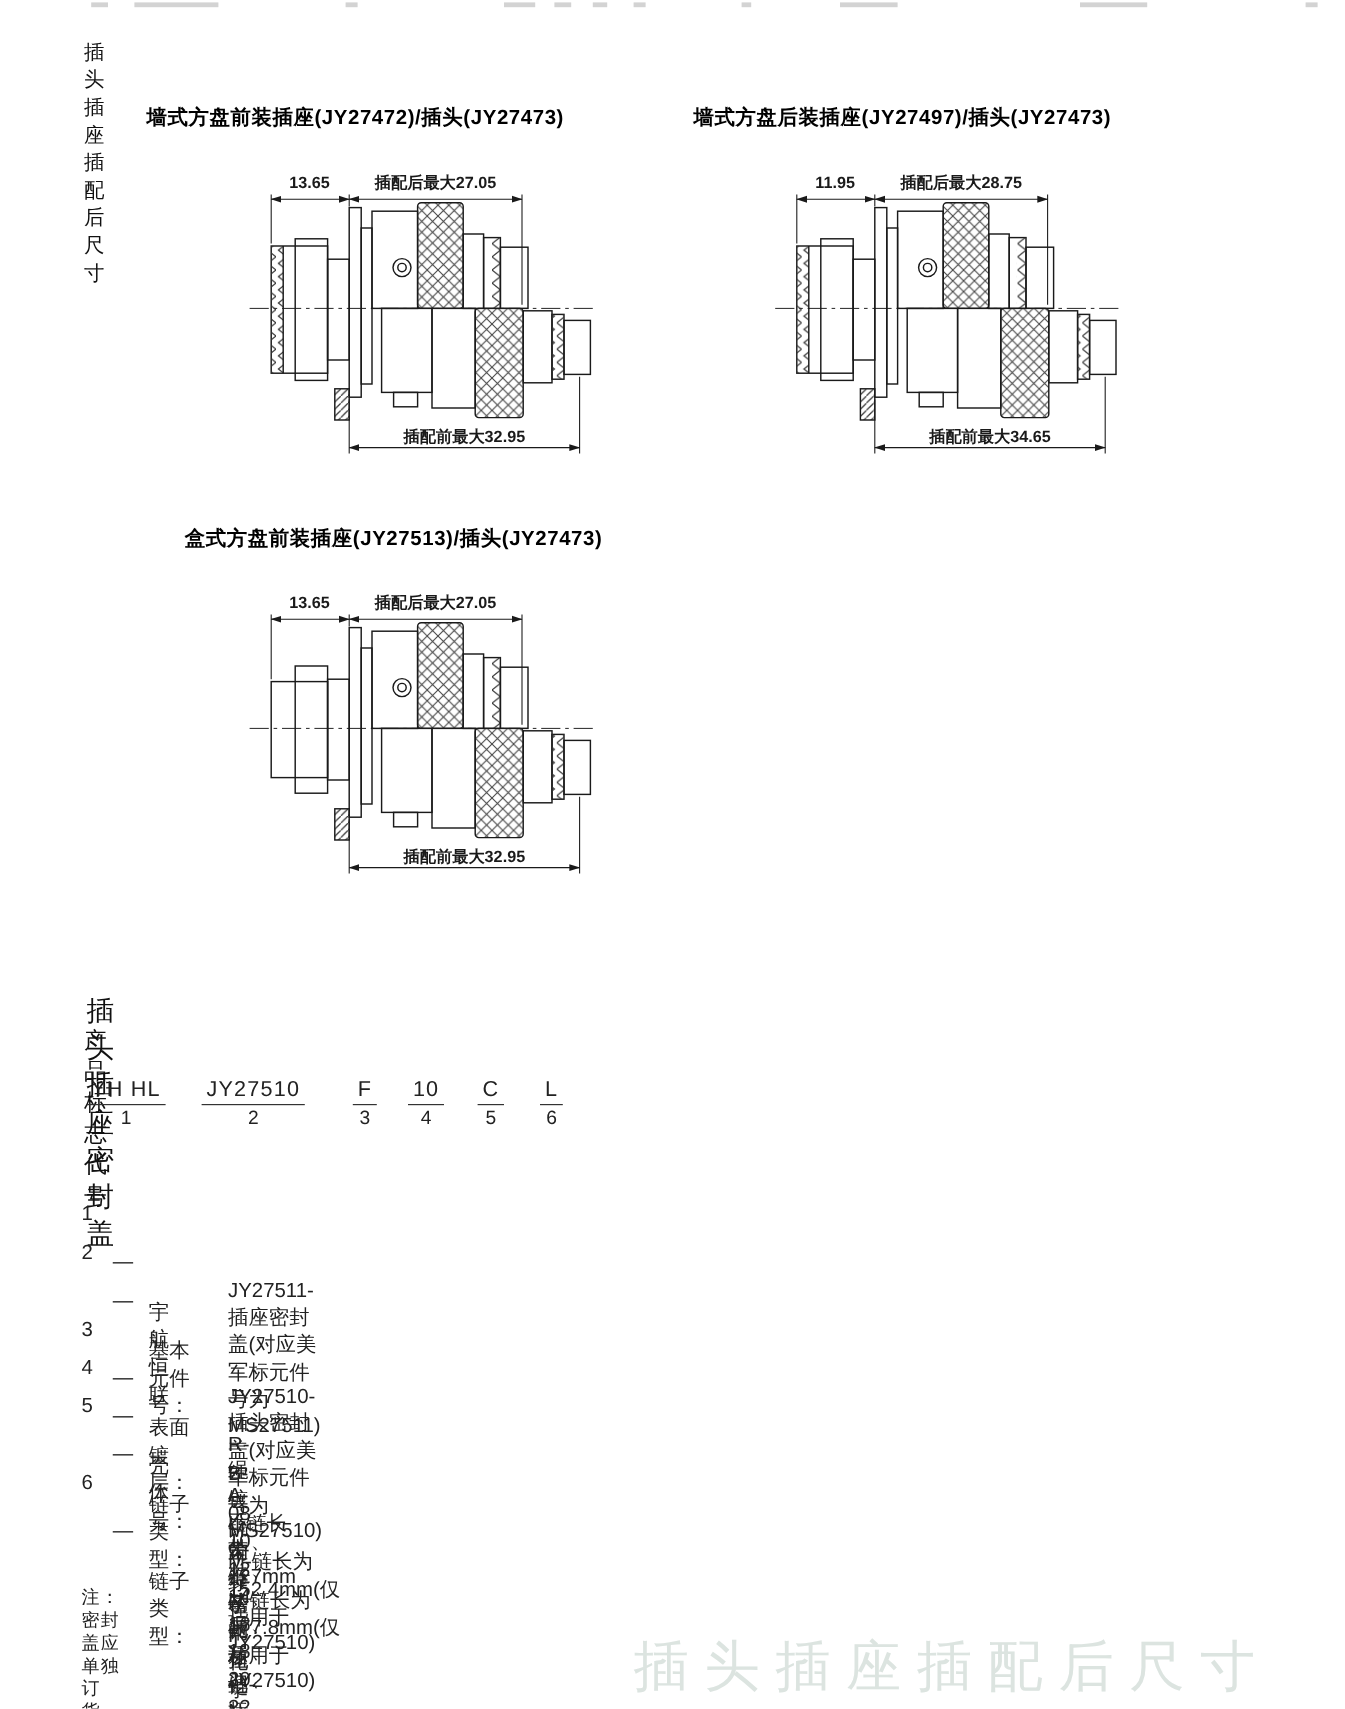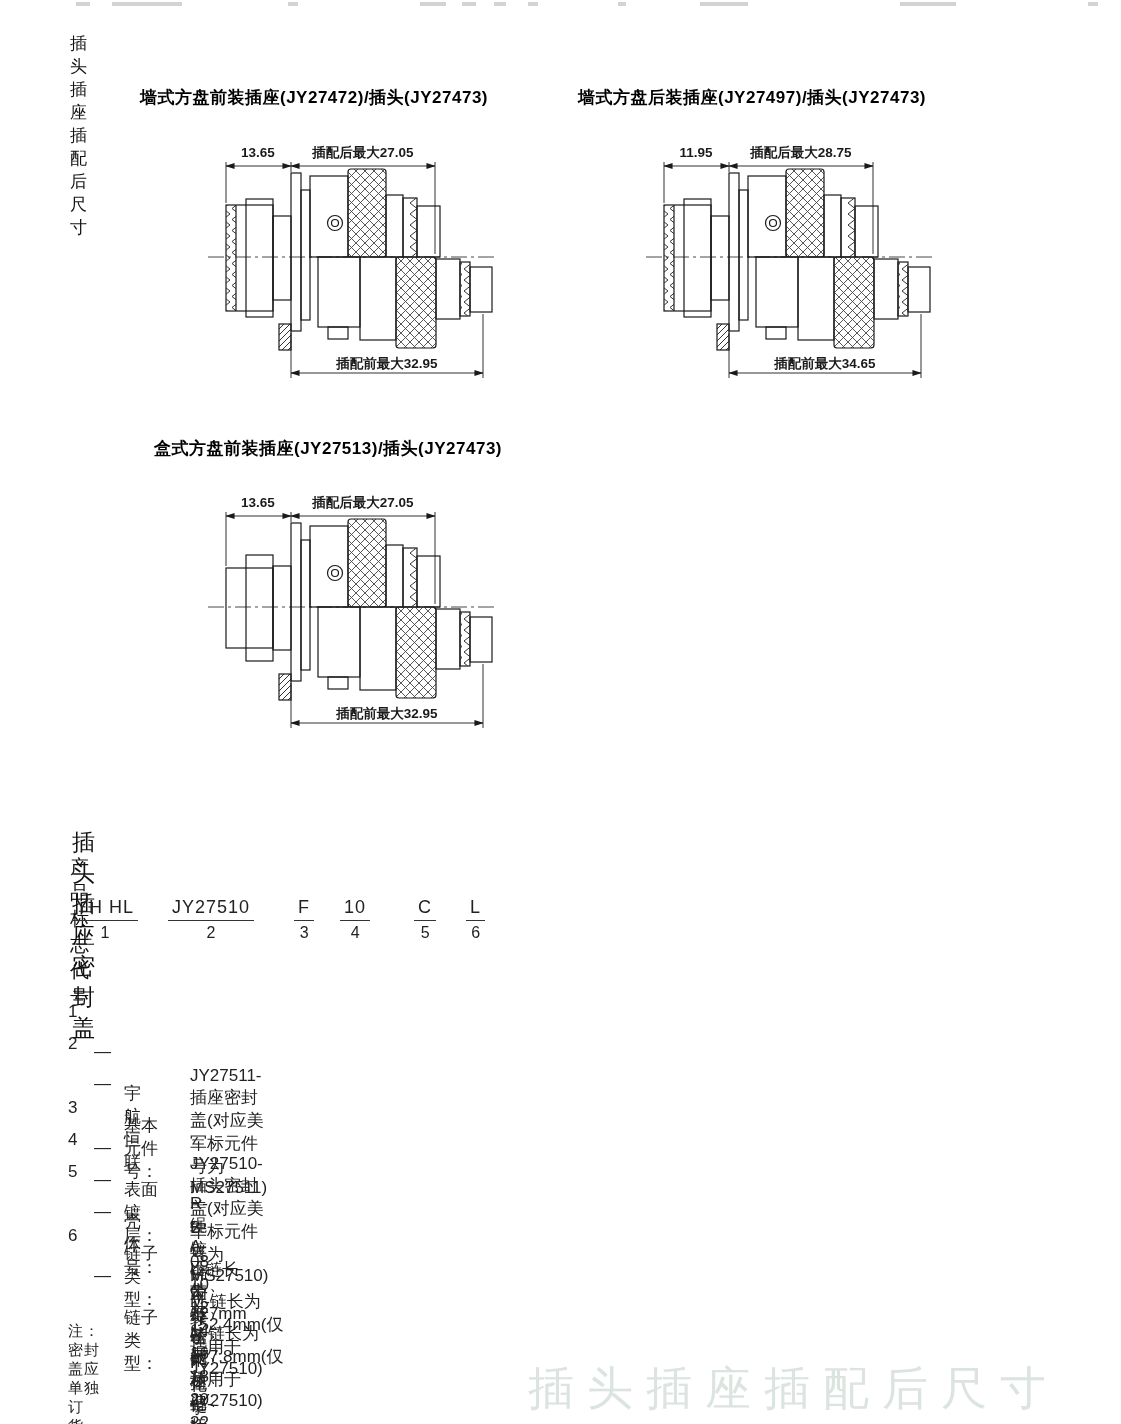--- a/index.html
+++ b/index.html
@@ -104,21 +104,21 @@
     <span class="remnant" style="left:700px;width:48px"></span>
     <span class="remnant" style="left:900px;width:56px"></span>
     <span class="remnant" style="left:1088px;width:10px"></span>
   </div>
 
 
   <div class="layer">
 
     <div class="main-heading">插头插座插配后尺寸</div>
 
-    <div class="draw-title" style="left:140px;top:86px">墙式方盘前装插座(JY27472)/插头(JY27473)</div>
+    <div class="draw-title" style="left:122px;top:86px">墙式方盘前装插座(JY27472)/插头(JY27473)</div>
     <svg class="draw-svg" style="left:158px;top:126px" width="420" height="290" viewBox="0 0 420 290">
       <g stroke="#1a1a1a" stroke-width="1.2" fill="none">
         <line x1="50" y1="131" x2="340" y2="131" stroke-width="0.8" stroke-dasharray="16 4 3 4"></line>
         <rect x="68" y="79" width="47" height="106"></rect>
         <rect x="68" y="79" width="10" height="106" fill="url(#p-zzl)" stroke="none"></rect>
         <line x1="78" y1="79" x2="78" y2="185"></line>
         <rect x="88" y="73" width="27" height="118"></rect>
         <rect x="115" y="90" width="18" height="84"></rect>
         <rect x="133" y="47" width="10" height="158"></rect>
         <rect x="143" y="64" width="9" height="130"></rect>
@@ -256,21 +256,21 @@
         <span class="code-num">1</span>
       </div>
       <div class="code-seg" style="margin-right:40px">
         <span class="code-txt">JY27510</span>
         <span class="code-num">2</span>
       </div>
       <div class="code-seg" style="margin-right:26px">
         <span class="code-txt">F</span>
         <span class="code-num">3</span>
       </div>
-      <div class="code-seg" style="margin-right:44px">
+      <div class="code-seg" style="margin-right:28px">
         <span class="code-txt">10</span>
         <span class="code-num">4</span>
       </div>
       <div class="code-seg" style="margin-right:30px">
         <span class="code-txt">C</span>
         <span class="code-num">5</span>
       </div>
       <div class="code-seg">
         <span class="code-txt">L</span>
         <span class="code-num">6</span>

